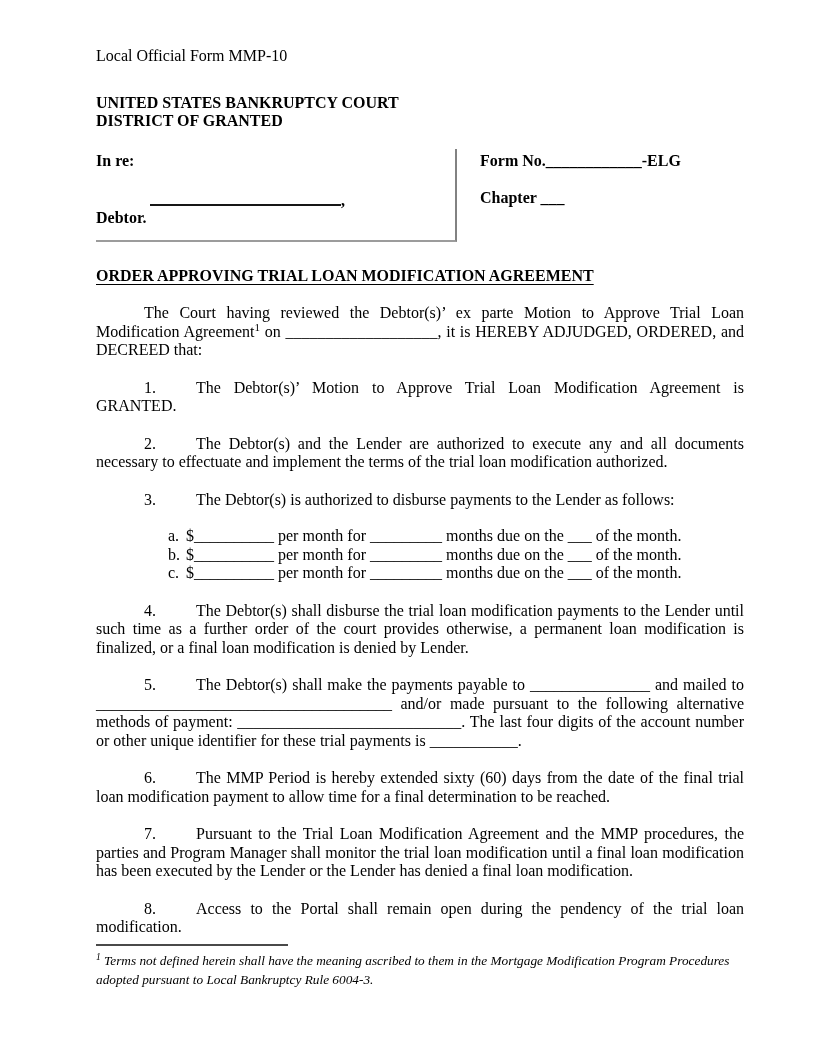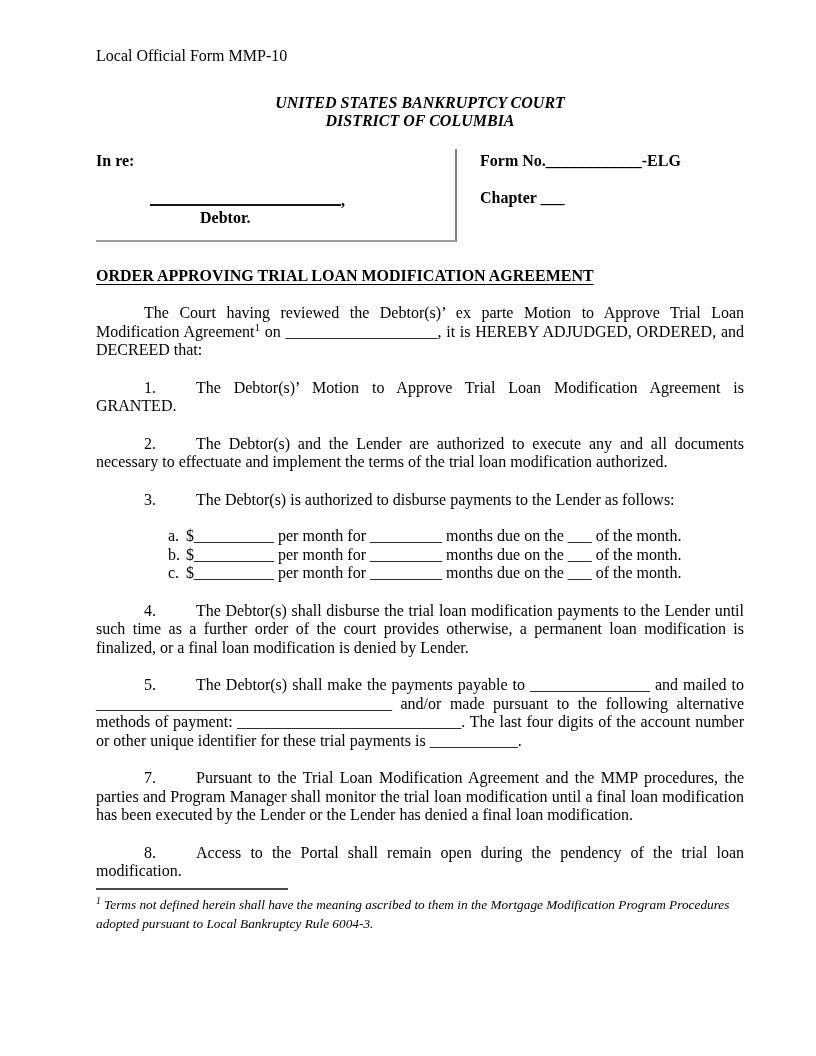--- a/index.html
+++ b/index.html
@@ -4,30 +4,30 @@
 <style>
   html,body{margin:0;padding:0;background:#fff;}
   .page{
     width:816px;height:1056px;background:#ffffff;box-sizing:border-box;
     padding:47px 72px 0 96px;position:relative;overflow:hidden;
     font-family:"Liberation Serif","DejaVu Serif",serif;
     font-size:16px;line-height:18.5px;color:#000;
   }
   .b{font-weight:bold;}
   .form-number{font-size:16px;}
-  .court-header{margin-top:28px;text-align:center;font-weight:bold;font-style:italic;}
+  .court-header{margin-top:28px;text-align:left;font-weight:bold;}
   .caption{display:flex;margin-top:18px;height:93px;}
   .caption-left{
     width:361px;box-sizing:border-box;height:93px;
     border-right:2px solid #828282;border-bottom:2px solid #9c9c9c;
     padding-top:3px;
   }
   .debtor-line-row{margin-top:19px;margin-left:54px;height:19px;}
   .debtor-underline{display:inline-block;width:191px;border-bottom:2px solid #161616;height:15px;}
-  .debtor-label{margin-left:104px;margin-top:1px;font-weight:bold;}
+  .debtor-label{margin-top:1px;font-weight:bold;}
   .caption-right{padding-left:23px;padding-top:3px;}
   .chapter-line{margin-top:19px;}
   .order-title{
     margin-top:25px;font-weight:bold;
     text-decoration:underline;text-underline-offset:3px;
   }
   .jp{text-align:justify;margin:19px 0 0 0;text-indent:48px;}
   .pnum{display:inline-block;width:52px;text-indent:0;}
   .sub{padding-left:72px;}
   .sub-letter{display:inline-block;width:18px;}
@@ -38,21 +38,21 @@
 </style>
 </head>
 <body>
 
 <div class="page">
 
   <div class="form-number">Local Official Form MMP-10</div>
 
   <div class="court-header">
     <div>UNITED STATES BANKRUPTCY COURT</div>
-    <div>DISTRICT OF COLUMBIA</div>
+    <div>DISTRICT OF GRANTED</div>
   </div>
 
   <div class="caption">
     <div class="caption-left">
       <div class="b">In re:</div>
       <div class="debtor-line-row">
         <span class="debtor-underline"></span><span class="b">,</span>
       </div>
       <div class="debtor-label">Debtor.</div>
     </div>
@@ -74,20 +74,21 @@
     <p class="jp" style="margin-bottom:18px;"><span class="pnum">3.</span><span>The Debtor(s) is authorized to disburse payments to the Lender as follows:</span></p>
     <div class="sub"><span class="sub-letter">a.</span><span>$__________ per month for _________ months due on the ___ of the month.</span></div>
     <div class="sub"><span class="sub-letter">b.</span><span>$__________ per month for _________ months due on the ___ of the month.</span></div>
     <div class="sub"><span class="sub-letter">c.</span><span>$__________ per month for _________ months due on the ___ of the month.</span></div>
   </div>
 
   <p class="jp"><span class="pnum">4.</span><span>The Debtor(s) shall disburse the trial loan modification payments to the Lender until such time as a further order of the court provides otherwise, a permanent loan modification is finalized, or a final loan modification is denied by Lender.</span></p>
 
   <p class="jp"><span class="pnum">5.</span><span>The Debtor(s) shall make the payments payable to _______________ and mailed to _____________________________________ and/or made pursuant to the following alternative methods of payment: ____________________________. The last four digits of the account number or other unique identifier for these trial payments is ___________.</span></p>
 
+  <p class="jp"><span class="pnum">6.</span><span>The MMP Period is hereby extended sixty (60) days from the date of the final trial loan modification payment to allow time for a final determination to be reached.</span></p>
 
   <p class="jp"><span class="pnum">7.</span><span>Pursuant to the Trial Loan Modification Agreement and the MMP procedures, the parties and Program Manager shall monitor the trial loan modification until a final loan modification has been executed by the Lender or the Lender has denied a final loan modification.</span></p>
 
   <p class="jp"><span class="pnum">8.</span><span>Access to the Portal shall remain open during the pendency of the trial loan modification.</span></p>
 
   <div class="footnote-sep"></div>
   <div class="footnote"><sup>1</sup><span> Terms not defined herein shall have the meaning ascribed to them in the Mortgage Modification Program Procedures adopted pursuant to Local Bankruptcy Rule 6004-3.</span></div>
 
 </div>
 

